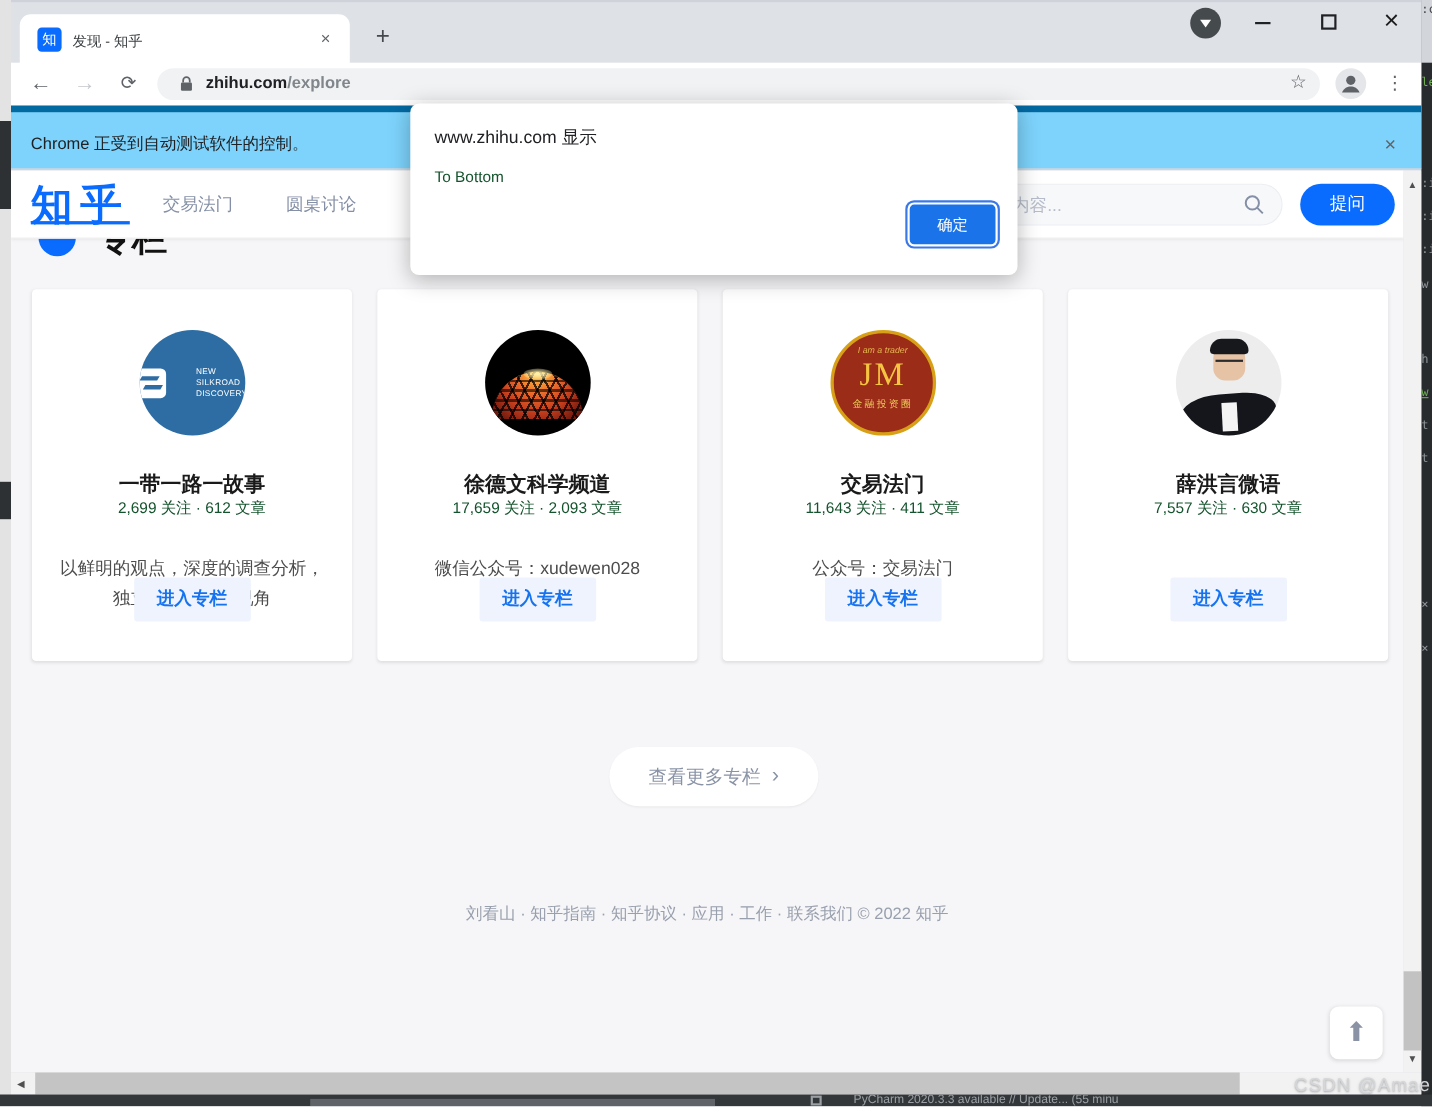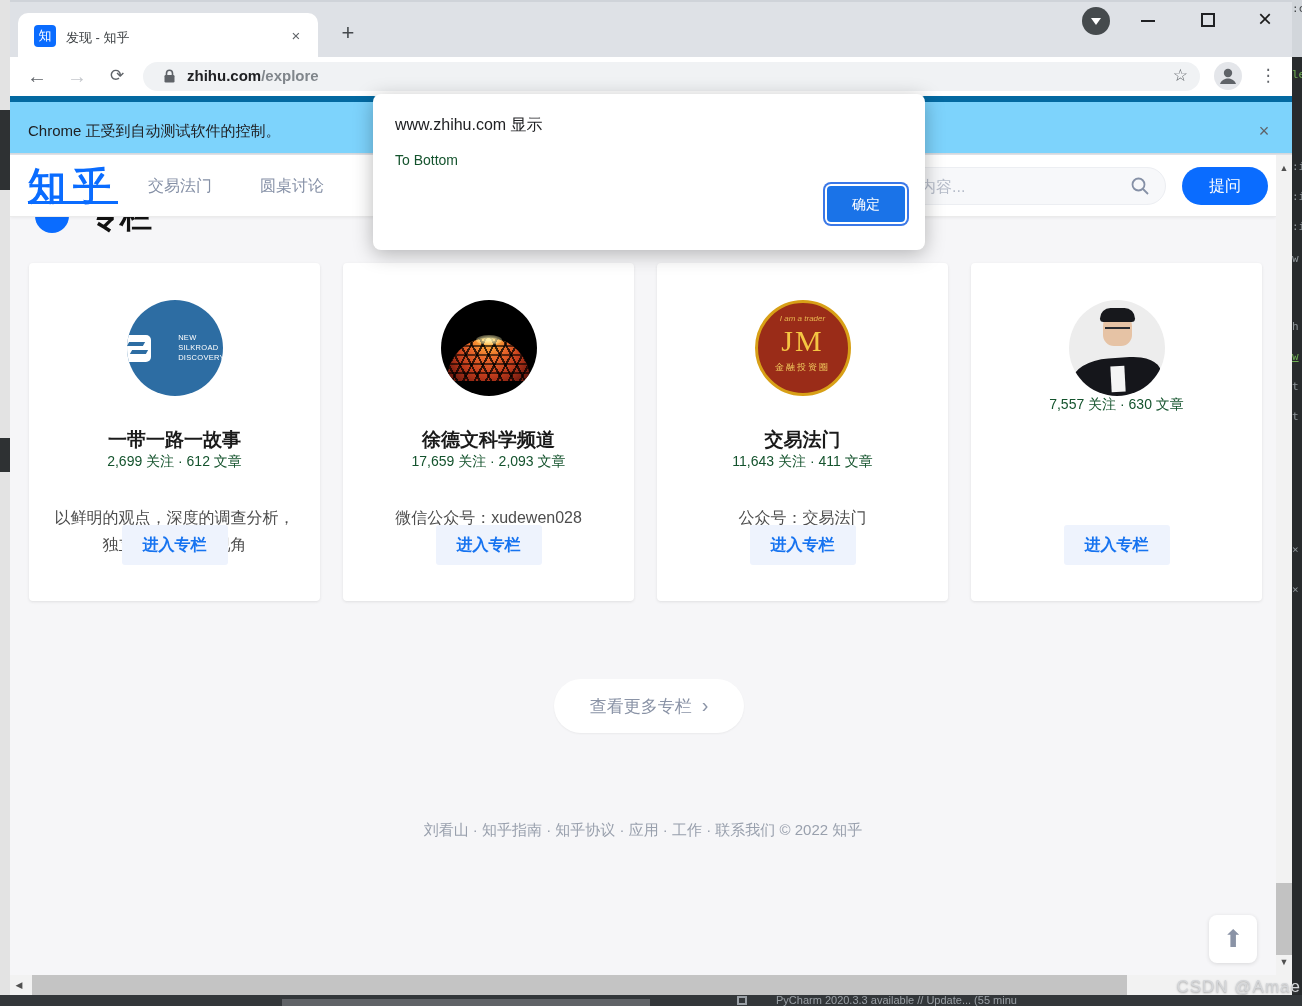--- a/index.html
+++ b/index.html
@@ -263,20 +263,21 @@
         </div>
 
         <div class="card">
           <div class="card-avatar av4">
             <span class="p-body"></span>
             <span class="p-shirt"></span>
             <span class="p-head"></span>
             <span class="p-hair"></span>
             <span class="p-glass"></span>
           </div>
+          <div class="card-title">薛洪言微语</div>
           <div class="card-meta">7,557 关注 · 630 文章</div>
           <div class="card-btn">进入专栏</div>
         </div>
 
       </div>
 
       <div class="more-btn">
         <span>查看更多专栏</span>
         <span class="chev">›</span>
       </div>

